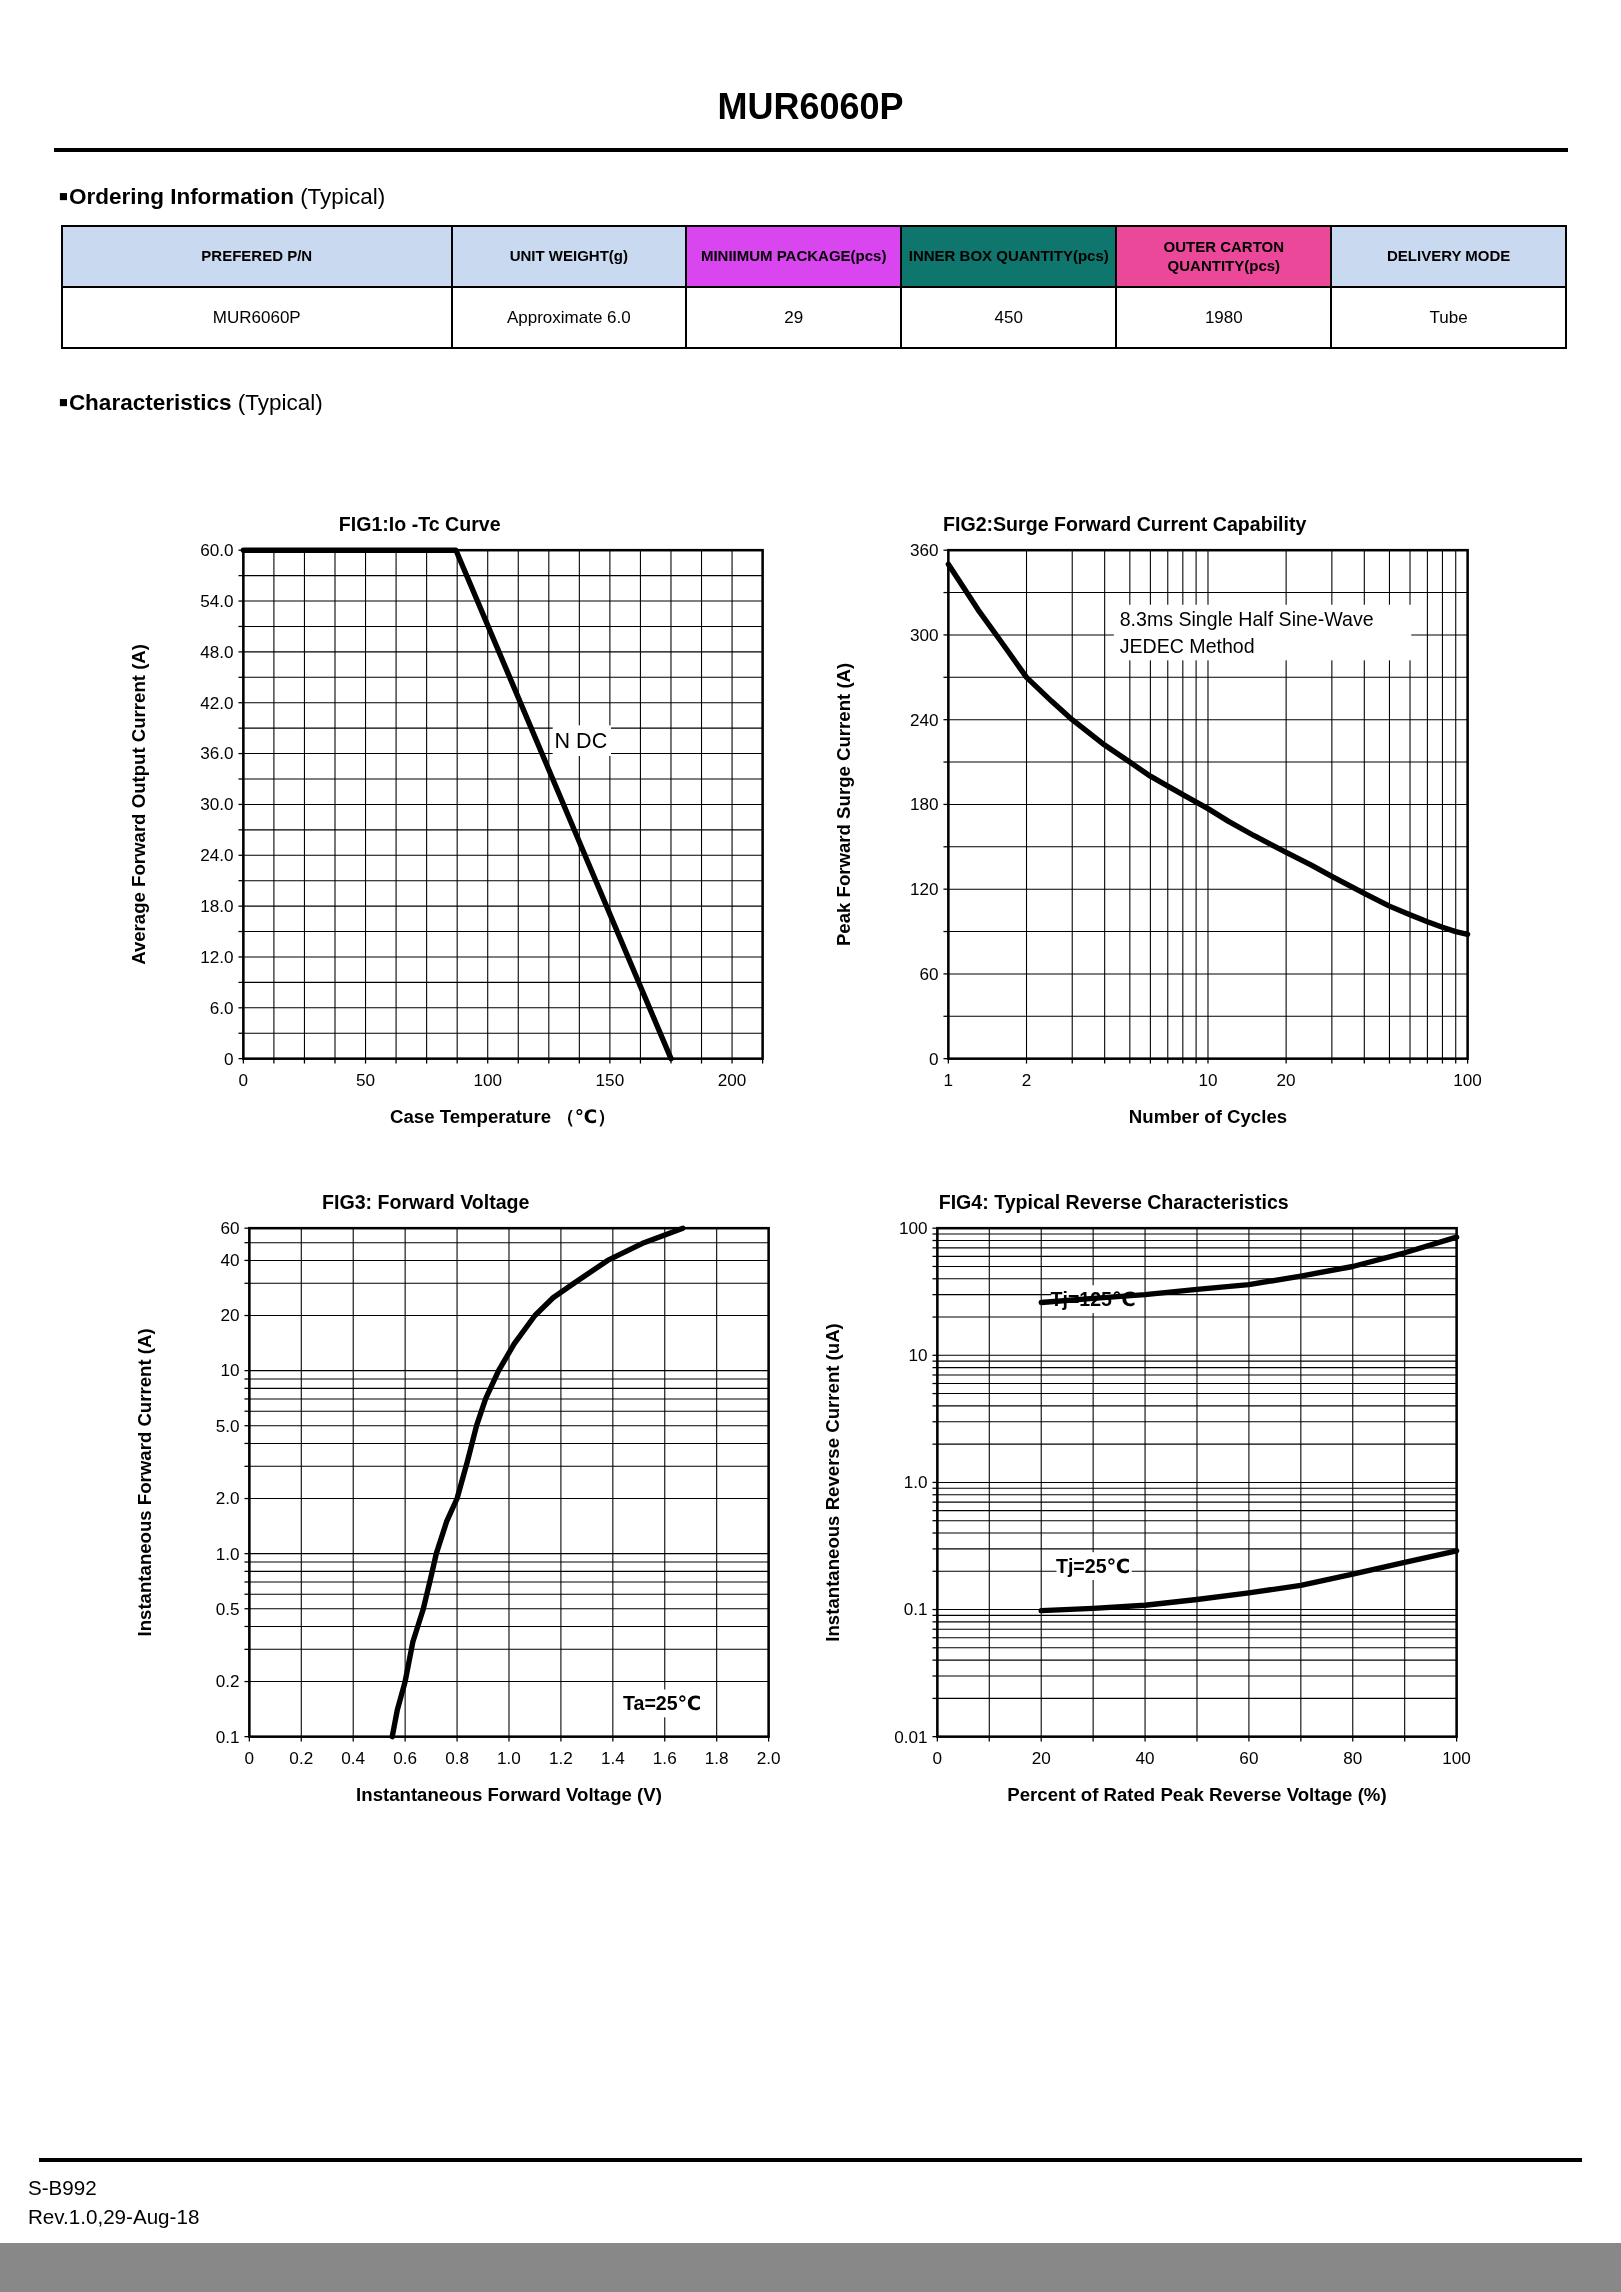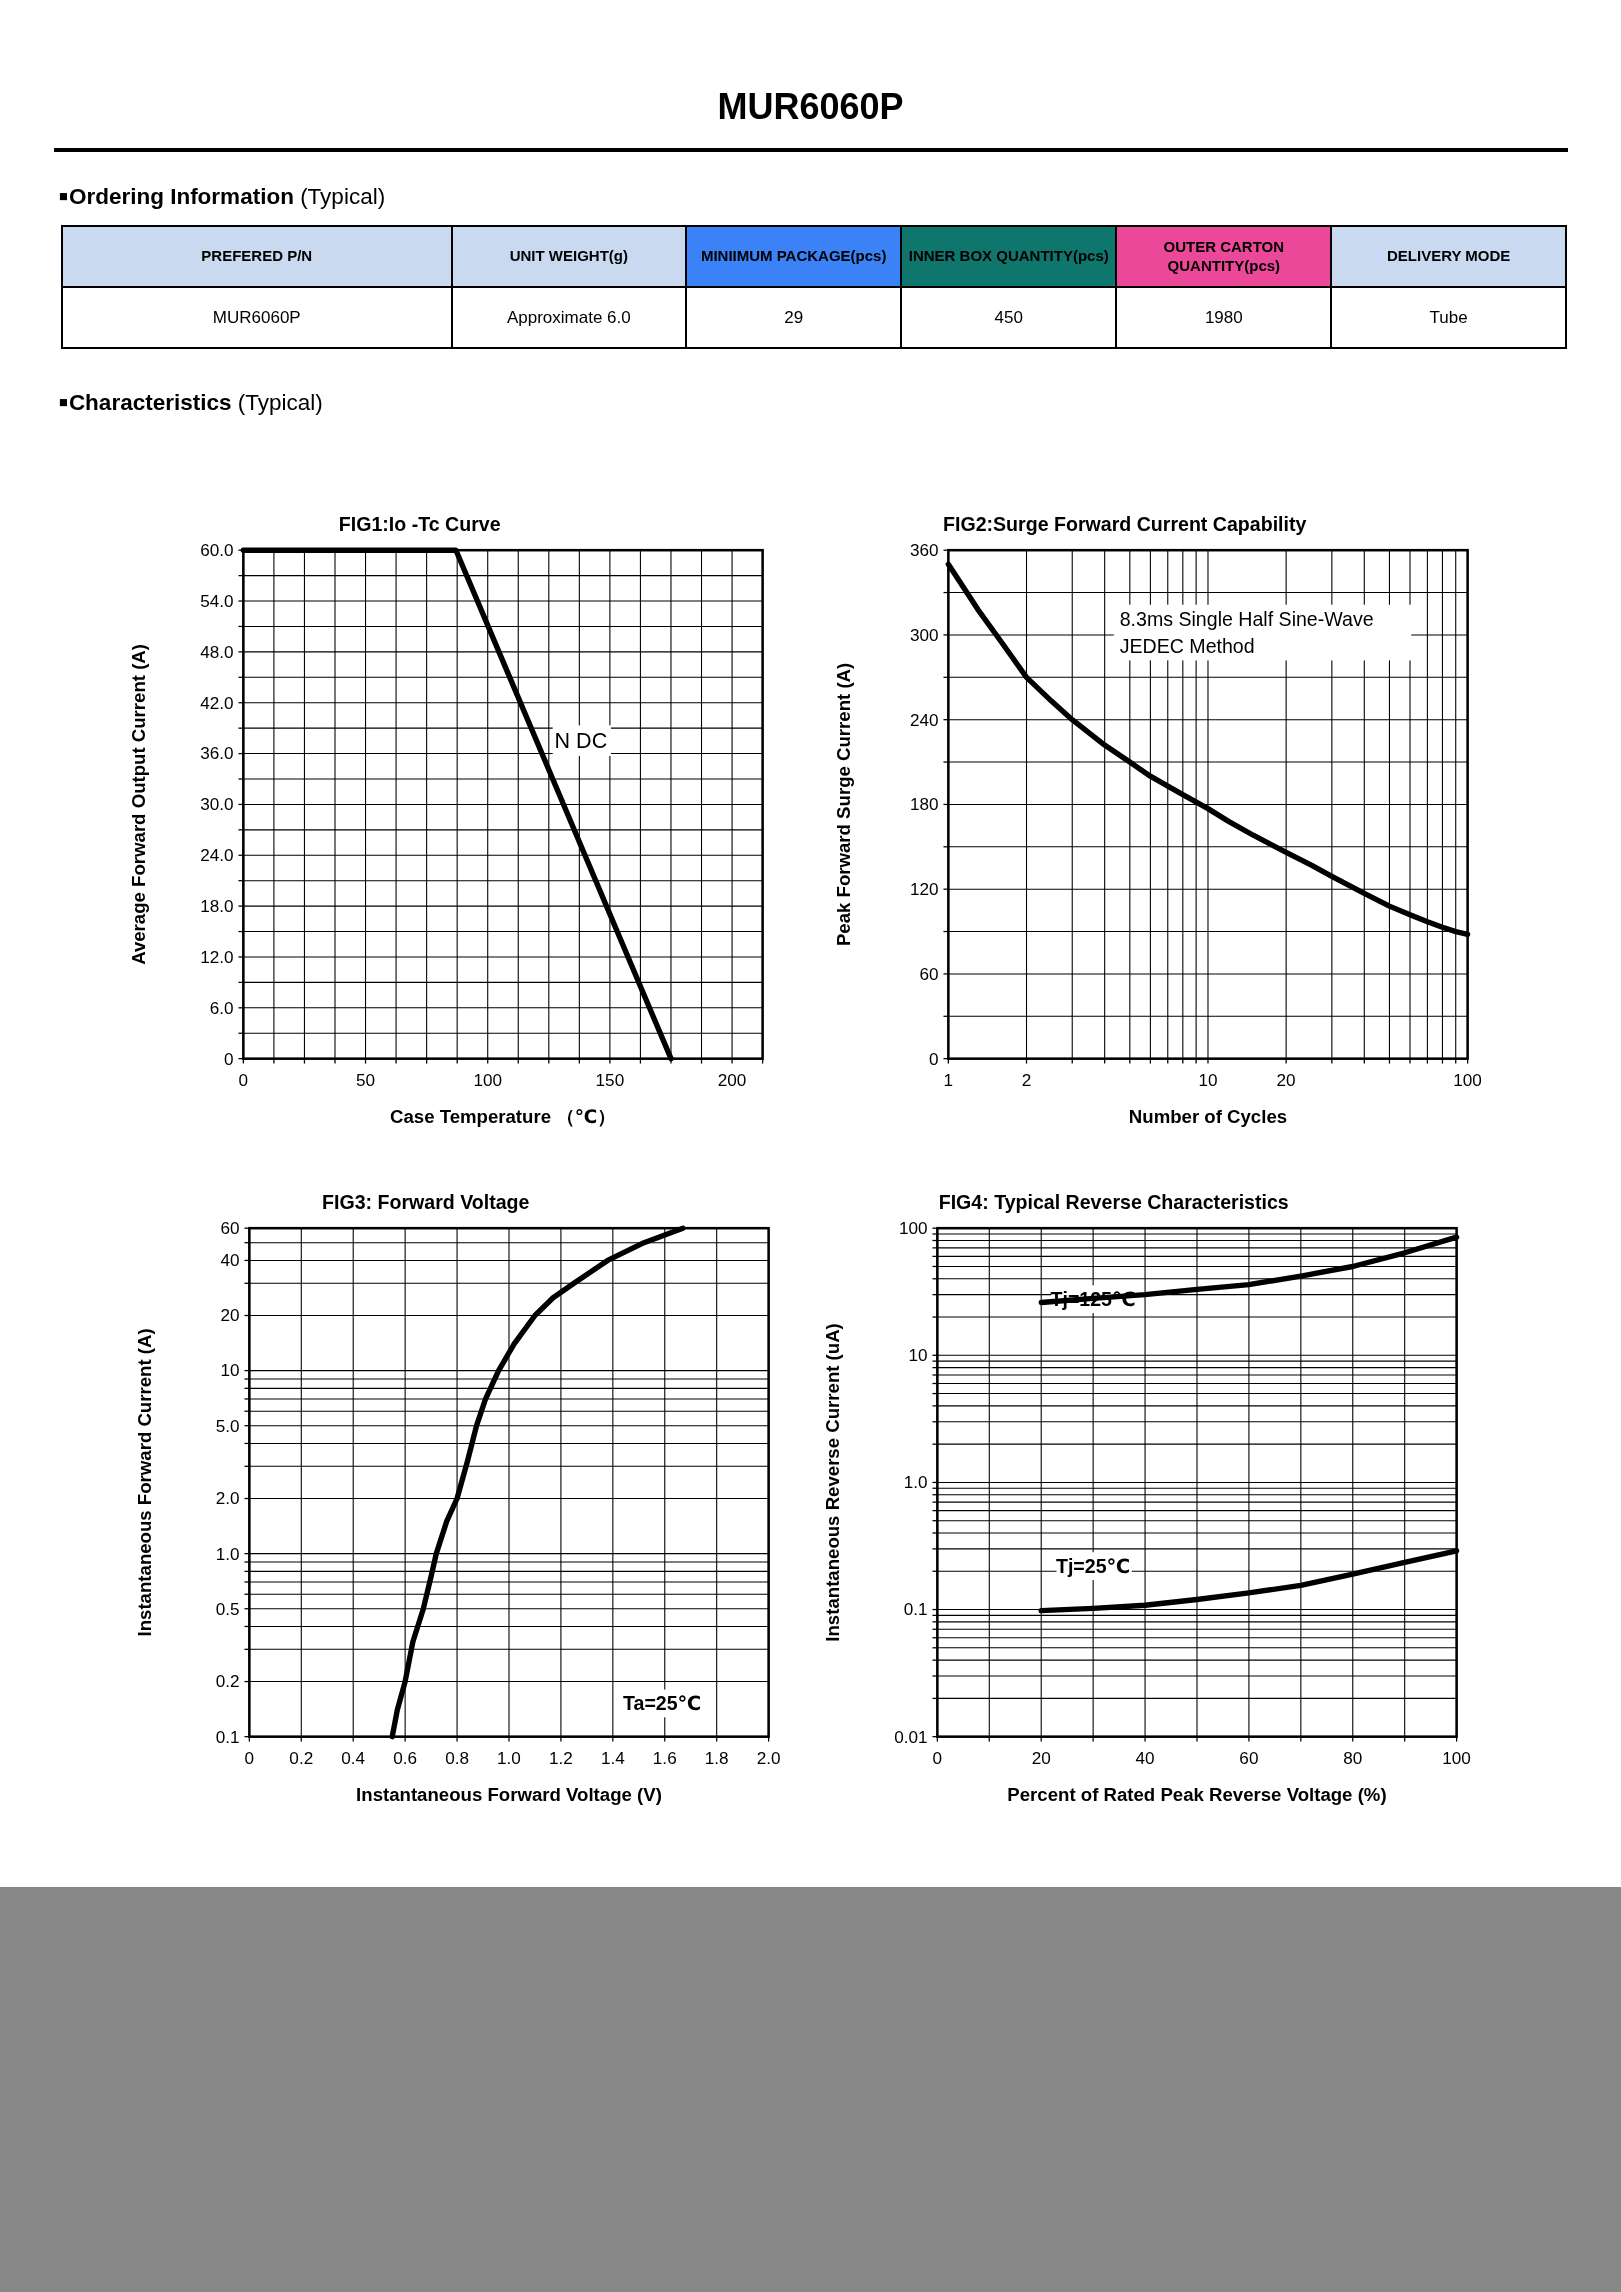--- a/index.html
+++ b/index.html
@@ -1,17 +1,17 @@
 <!DOCTYPE html>
 <html><head>
 <meta charset="utf-8">
 <style>
   html,body{margin:0;padding:0;background:#888;}
   .page{
-    position:relative;width:1621px;height:1887px;background:#ffffff;
+    position:relative;width:1621px;height:2243px;background:#ffffff;
     font-family:"Liberation Sans","DejaVu Sans",sans-serif;color:#000;
     margin:0 auto;overflow:hidden;
   }
   .doc-title{
     position:absolute;top:86px;left:0;width:100%;text-align:center;
     font-size:36px;font-weight:bold;letter-spacing:0px;
   }
   .rule{position:absolute;background:#000;}
   .rule.header{top:148px;left:54px;width:1514px;height:3.9px;}
   .rule.footer{top:2158px;left:39px;width:1543px;height:3.9px;}
@@ -59,21 +59,21 @@
         <col style="width:15.6%">
         <col style="width:14.3%">
       <col style="width:14.3%">
         <col style="width:14.3%">
         <col style="width:15.6%">
     </colgroup>
     <thead>
       <tr>
         <th style="background: rgb(201, 217, 240);">PREFERED P/N</th>
         <th style="background: rgb(201, 217, 240);">UNIT WEIGHT(g)</th>
-        <th style="background: #3b82f6;">MINIIMUM PACKAGE(pcs)</th>
+        <th style="background: #d946ef;">MINIIMUM PACKAGE(pcs)</th>
         <th style="background: #0f766e; margin-left: 12px;">INNER BOX QUANTITY(pcs)</th>
         <th style="background: #ec4899;">OUTER CARTON QUANTITY(pcs)</th>
         <th style="background: rgb(201, 217, 240);">DELIVERY MODE</th>
       </tr>
     </thead>
     <tbody>
       <tr>
         <td>MUR6060P</td>
         <td>Approximate 6.0</td>
         <td>29</td>

